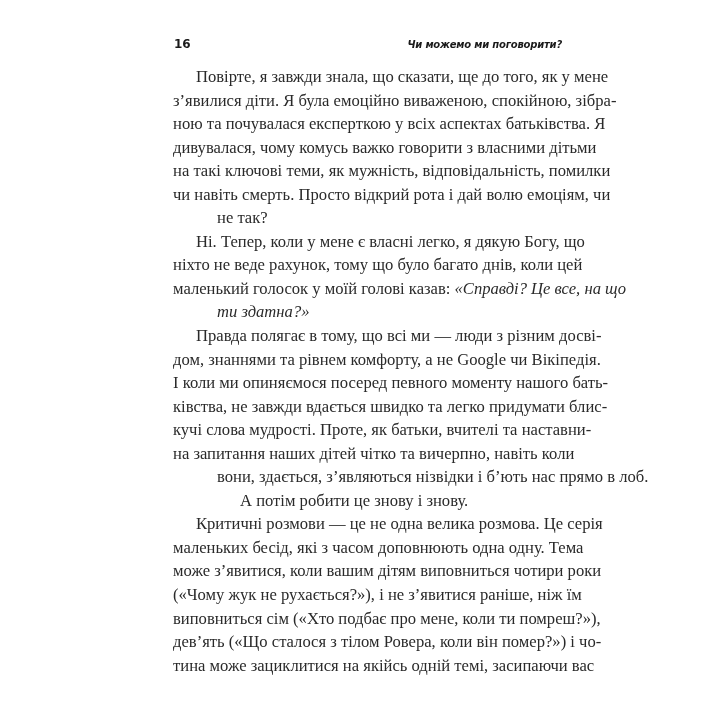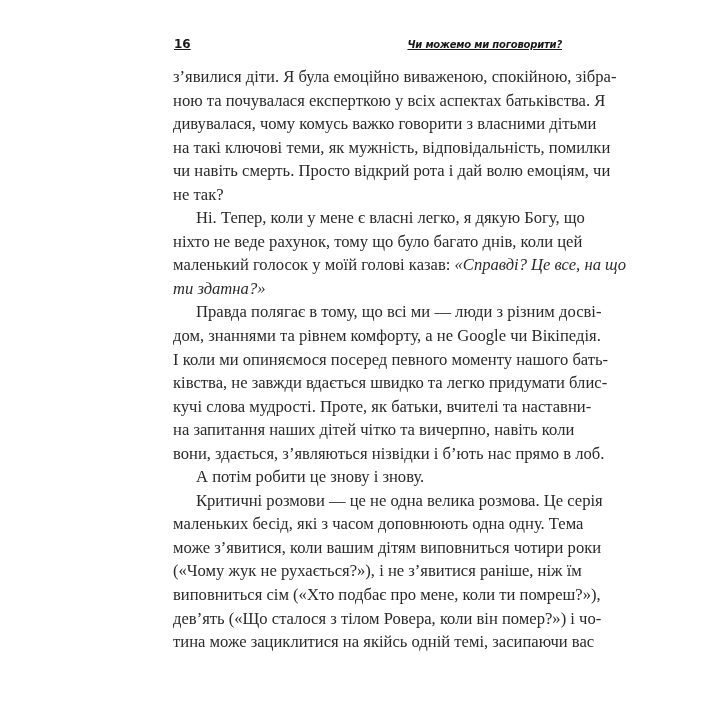--- a/index.html
+++ b/index.html
@@ -19,21 +19,20 @@
   .running-header {
     position: absolute;
     left: 174px;
     right: 158px;
     top: 37px;
     height: 16px;
     display: flex;
     justify-content: space-between;
     align-items: baseline;
     color: #1a1a1a;
-    text-decoration: underline;
   }
   .page-number {
     font-family: "DejaVu Sans", sans-serif;
     font-weight: bold;
     font-size: 12px;
   }
   .running-title {
     font-family: "DejaVu Sans", sans-serif;
     font-weight: bold;
     font-style: italic;
@@ -58,38 +57,40 @@
     text-align: justify;
     text-align-last: justify;
     white-space: nowrap;
     text-indent: 0;
   }
   .body-text .line.first {
     padding-left: 23px;
   }
   .body-text .line.last {
     text-align-last: left;
+    margin-left: 44px;
   }
   .italic {
     font-style: italic;
   }
 </style>
 </head>
 <body>
 
 <div class="page">
 
   <div class="running-header">
     <span class="page-number">16</span>
     <span class="running-title">Чи можемо ми поговорити?</span>
   </div>
 
   <div class="body-text">
 
     <div>
+      <span class="line first">Повірте, я завжди знала, що сказати, ще до того, як у мене</span>
       <span class="line">з’явилися діти. Я була емоційно виваженою, спокійною, зібра-</span>
       <span class="line">ною та почувалася експерткою у всіх аспектах батьківства. Я</span>
       <span class="line">дивувалася, чому комусь важко говорити з власними дітьми</span>
       <span class="line">на такі ключові теми, як мужність, відповідальність, помилки</span>
       <span class="line">чи навіть смерть. Просто відкрий рота і дай волю емоціям, чи</span>
       <span class="line last">не так?</span>
     </div>
 
     <div>
       <span class="line first">Ні. Тепер, коли у мене є власні легко, я дякую Богу, що</span>

